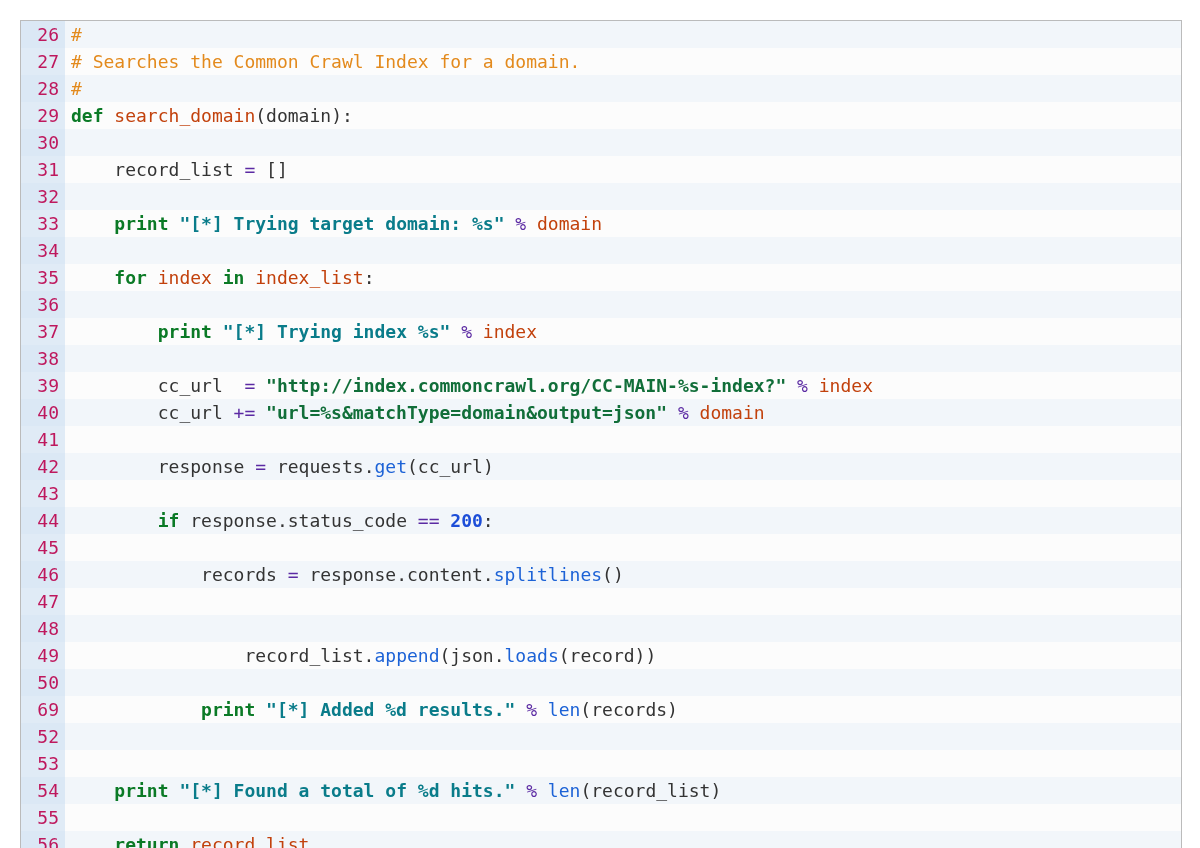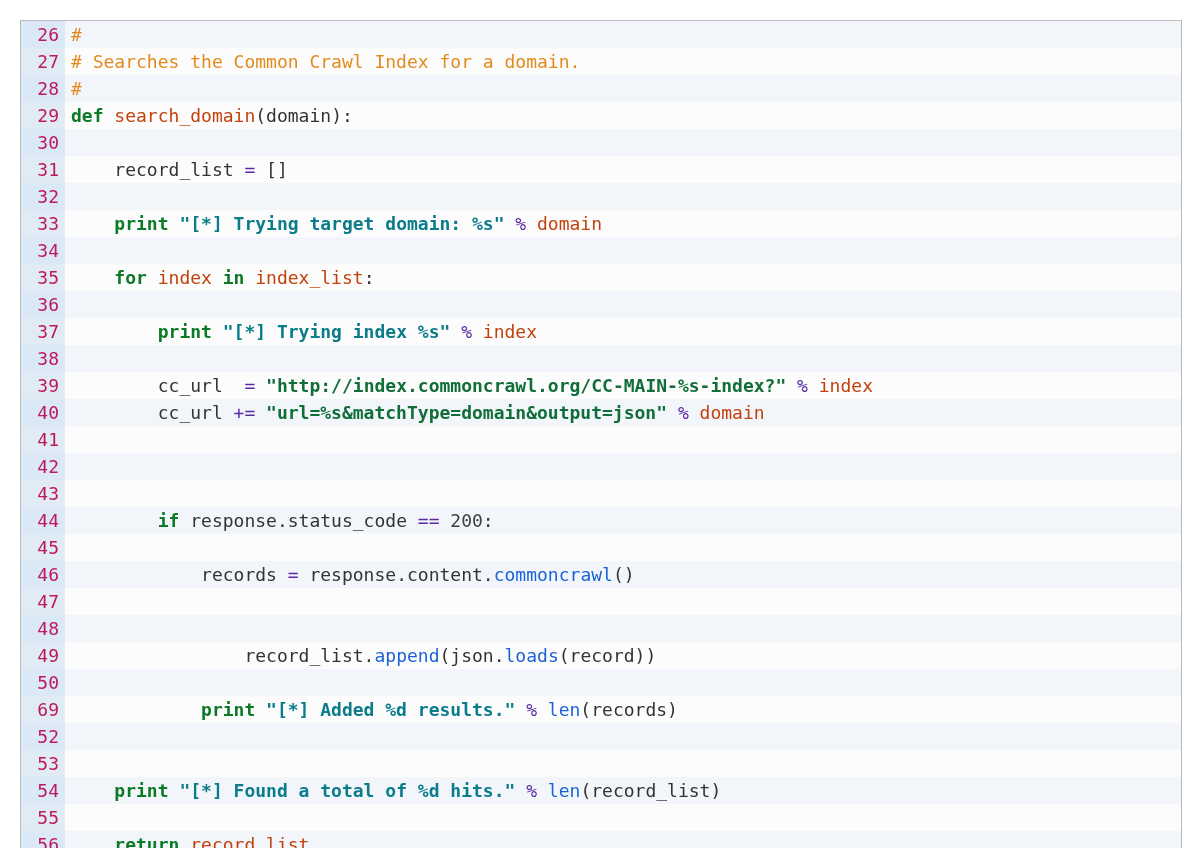--- a/index.html
+++ b/index.html
@@ -36,21 +36,21 @@
     padding-left: 6px;
     white-space: pre;
     color: #333;
   }
   .tok-comment { color: #e38a1d; }
   .tok-keyword { color: #0b7a26; font-weight: 700; }
   .tok-def     { color: #c2410c; }
   .tok-ident   { color: #333; }
   .tok-punct   { color: #333; }
   .tok-op      { color: #5b2aa3; }
-  .tok-num     { color: #404040; }
+  .tok-num     { color: #1d4ed8; font-weight: bold; }
   .tok-call    { color: #1c62d6; }
   .tok-tealstr { color: #0a7c8a; font-weight: 600; }
   .tok-tealstr2{ color: #116e39; font-weight: 600; }
 </style>
 </head>
 <body>
 
 <div class="code-container" id="code-root">
     <div class="line even">
       <div class="gutter">26</div>
@@ -111,36 +111,37 @@
     <div class="line even">
       <div class="gutter">40</div>
       <div class="code"><span>        </span><span class="tok-ident">cc_url </span><span class="tok-op">+= </span><span class="tok-tealstr2">"url=%s&amp;matchType=domain&amp;output=json"</span><span class="tok-op"> % </span><span class="tok-def">domain</span></div>
     </div>
     <div class="line odd">
       <div class="gutter">41</div>
       <div class="code"></div>
     </div>
     <div class="line even">
       <div class="gutter">42</div>
+      <div class="code"><span>        </span><span class="tok-ident">response </span><span class="tok-op">= </span><span class="tok-ident">requests</span><span class="tok-punct">.</span><span class="tok-call">get</span><span class="tok-punct">(</span><span class="tok-ident">cc_url</span><span class="tok-punct">)</span></div>
     </div>
     <div class="line odd">
       <div class="gutter">43</div>
       <div class="code"></div>
     </div>
     <div class="line even">
       <div class="gutter">44</div>
       <div class="code"><span>        </span><span class="tok-keyword">if </span><span class="tok-ident">response</span><span class="tok-punct">.</span><span class="tok-ident">status_code </span><span class="tok-op">== </span><span class="tok-num">200</span><span class="tok-punct">:</span></div>
     </div>
     <div class="line odd">
       <div class="gutter">45</div>
       <div class="code"></div>
     </div>
     <div class="line even">
       <div class="gutter">46</div>
-      <div class="code"><span>            </span><span class="tok-ident">records </span><span class="tok-op">= </span><span class="tok-ident">response</span><span class="tok-punct">.</span><span class="tok-ident">content</span><span class="tok-punct">.</span><span class="tok-call">commoncrawl</span><span class="tok-punct">()</span></div>
+      <div class="code"><span>            </span><span class="tok-ident">records </span><span class="tok-op">= </span><span class="tok-ident">response</span><span class="tok-punct">.</span><span class="tok-ident">content</span><span class="tok-punct">.</span><span class="tok-call">splitlines</span><span class="tok-punct">()</span></div>
     </div>
     <div class="line odd">
       <div class="gutter">47</div>
       <div class="code"></div>
     </div>
     <div class="line even">
       <div class="gutter">48</div>
     </div>
     <div class="line odd">
       <div class="gutter">49</div>

